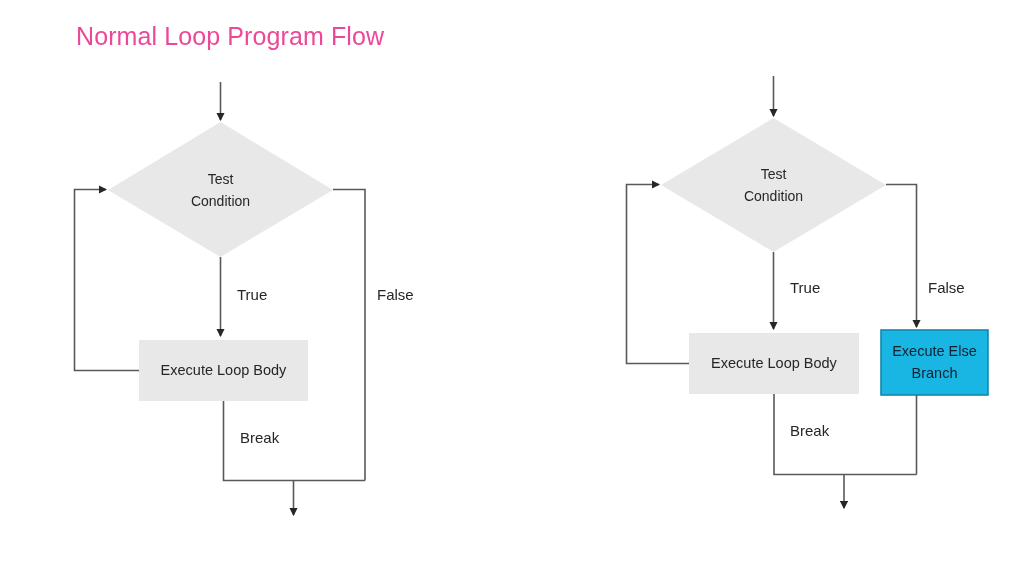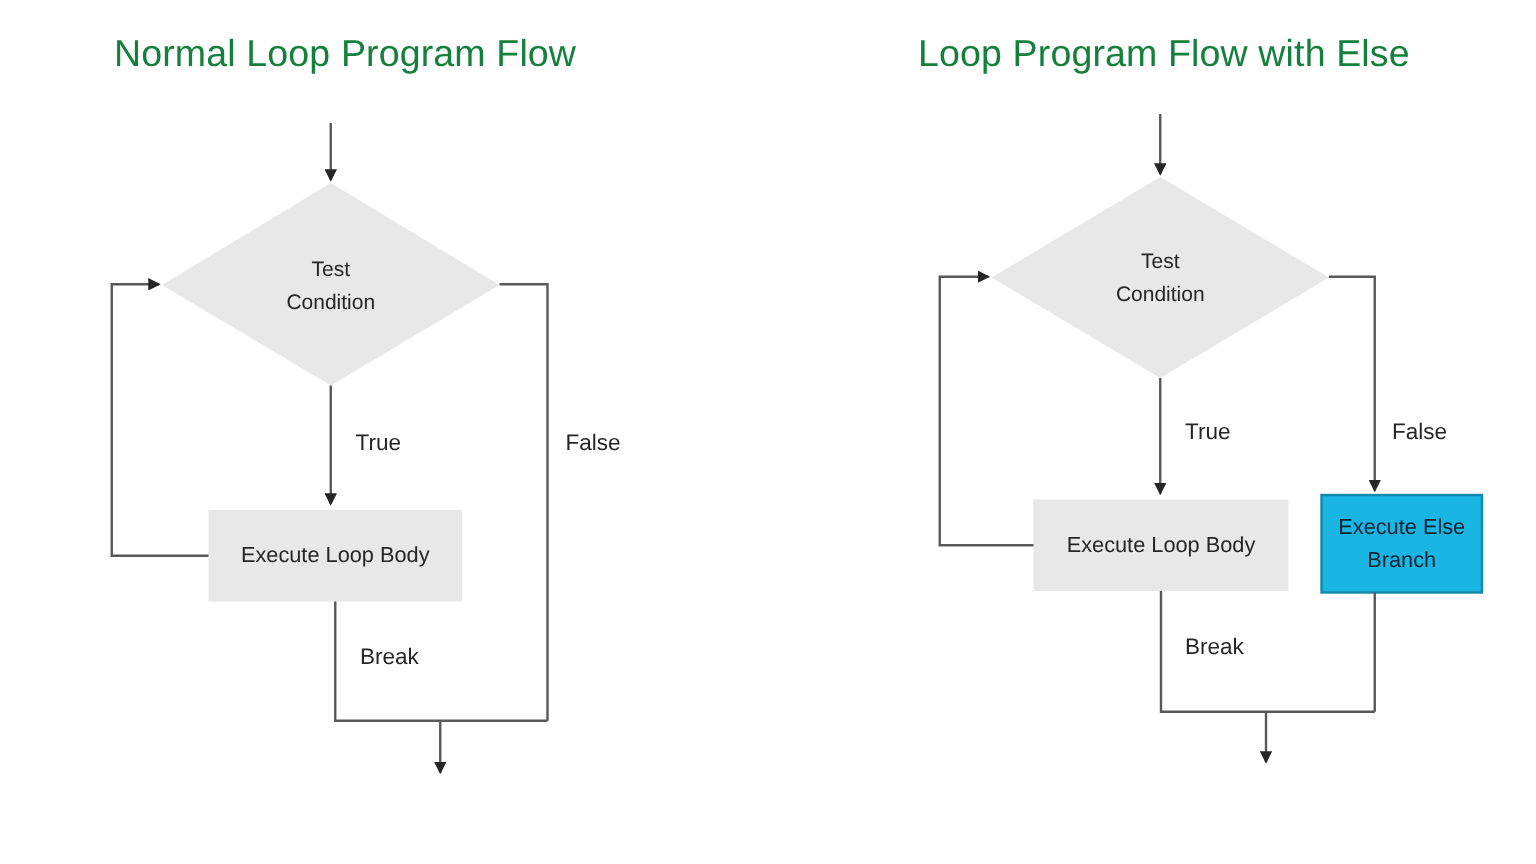--- a/index.html
+++ b/index.html
@@ -18,21 +18,21 @@
   .canvas {
     position: absolute;
     left: 0; top: 0;
     width: 1024px;
     height: 576px;
   }
   .diagram-title {
     position: absolute;
     font-size: 25px;
     font-weight: 400;
-    color: #15803d;
+    color: #ec4899;
     white-space: nowrap;
     letter-spacing: 0.1px;
   }
   #title-left  { left: 76px;  top: 22px; }
   #title-right { left: 612px; top: 22px; }
 
   svg.flow {
     position: absolute;
     left: 0; top: 0;
     width: 1024px;
@@ -80,21 +80,20 @@
     dominant-baseline: middle;
   }
 </style>
 </head>
 <body>
 
 <div class="canvas">
 
   <div class="diagram-title" id="title-left">Normal Loop Program Flow</div>
 
-  <div class="diagram-title" id="title-right">Loop Program Flow with Else</div>
 
   <svg class="flow" viewBox="0 0 1024 576" xmlns="http://www.w3.org/2000/svg">
     <defs>
       <marker id="arrow" viewBox="0 0 10 10" refX="8.6" refY="5" markerWidth="5.2" markerHeight="5.2" orient="auto-start-reverse">
         <path d="M 0 0 L 10 5 L 0 10 z" fill="#262626"></path>
       </marker>
     </defs>
 
     <g>
 

